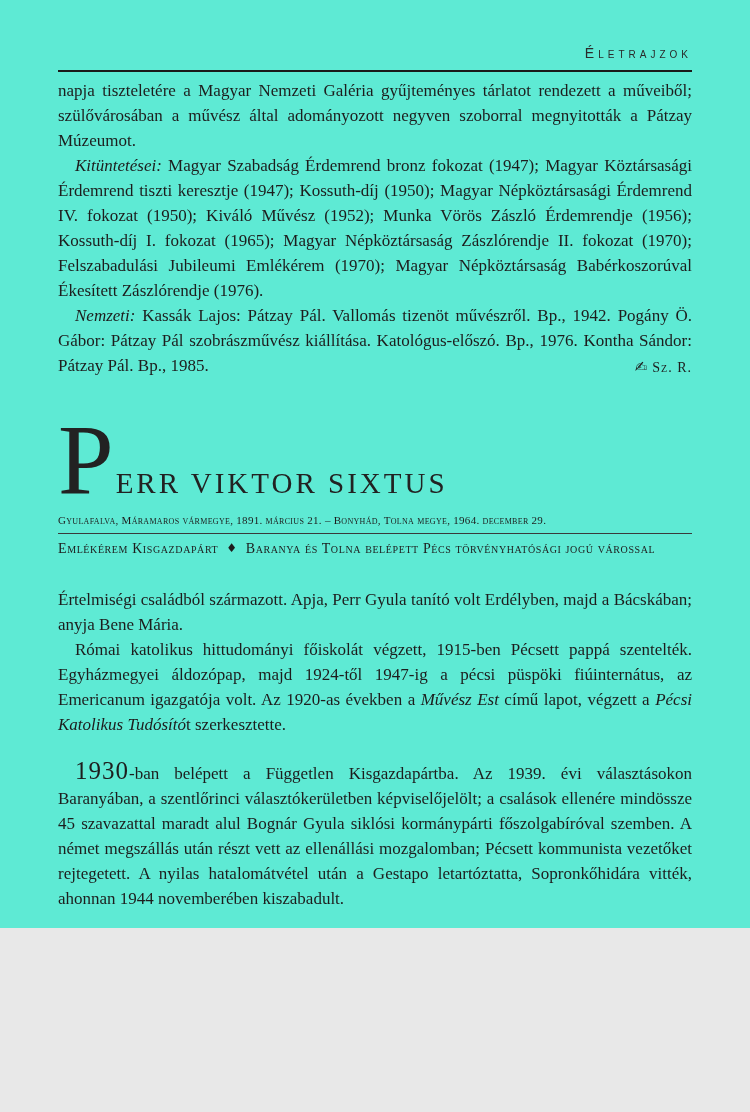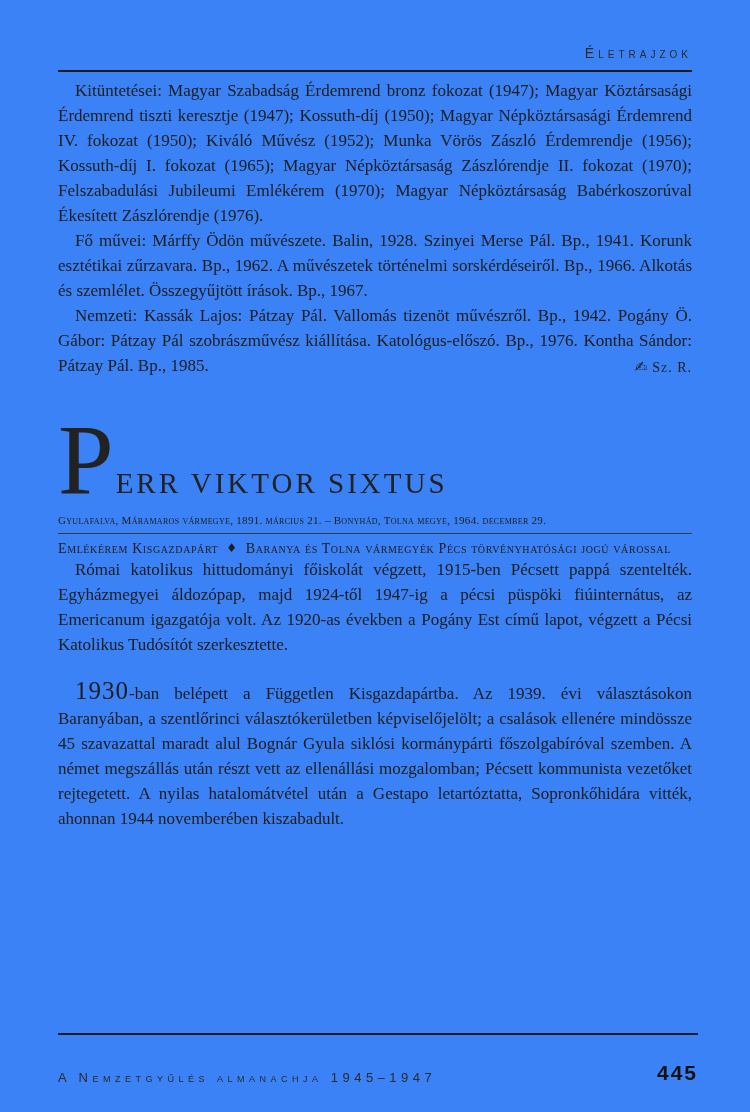--- a/index.html
+++ b/index.html
@@ -1,20 +1,20 @@
 <!DOCTYPE html>
 <html lang="hu"><head>
 <meta charset="utf-8">
 <style>
   html,body { margin:0; padding:0; background:#e8e8e8; }
   .page {
     position: relative;
-    width: 750px; height: 1112px;
+    width: 750px; height: 928px;
     margin: 0 auto;
-    background: #3b82f6;
+    background: #5eead4;
     color: #1d1d1d;
     font-family: "Liberation Serif", serif;
     overflow: hidden;
   }
   .content { position: absolute; left: 58px; right: 58px; top: 0; }
 
   
   .page-header {
     padding-top: 44px; padding-bottom: 8px;
     border-bottom: 2px solid #1a1a1a;
@@ -28,21 +28,21 @@
   }
 
   
   .bodytext p {
     margin: 0;
     font-size: 17px; line-height: 25px;
     text-align: justify;
   }
   .sect1 { margin-top: 6px; }
   .indent { text-indent: 17px; }
-  .em { }
+  .em { font-style: italic; }
   .lit-para { position: relative; }
   .signature {
     position: absolute; right: 0; bottom: 0;
     font-size: 14px; line-height: 21px;
     white-space: nowrap;
   }
   .signature .glyph { font-family: "DejaVu Sans", sans-serif; font-size: 15px; margin-right: 5px; }
   .signature .initials { font-variant: small-caps; letter-spacing: 1px; }
 
   
@@ -88,38 +88,39 @@
 <body>
 
 <div class="page">
   <div class="content">
 
     <div class="page-header">
       <span class="running-title">Életrajzok</span>
     </div>
 
     <div class="bodytext sect1">
+      <p><span>napja tiszteletére a Magyar Nemzeti Galéria gyűjteményes tárlatot rendezett a műveiből; szülővárosában a művész által adományozott negyven szoborral megnyitották a Pátzay Múzeumot.</span></p>
       <p class="indent"><span class="em">Kitüntetései: </span><span>Magyar Szabadság Érdemrend bronz fokozat (1947); Magyar Köztársasági Érdemrend tiszti keresztje (1947); Kossuth-díj (1950); Magyar Népköztársasági Érdemrend IV. fokozat (1950); Kiváló Művész (1952); Munka Vörös Zászló Érdemrendje (1956); Kossuth-díj I. fokozat (1965); Magyar Népköztársaság Zászlórendje II. fokozat (1970); Felszabadulási Jubileumi Emlékérem (1970); Magyar Népköztársaság Babérkoszorúval Ékesített Zászlórendje (1976).</span></p>
-      <p class="indent"><span class="em">Fő művei: </span><span>Márffy Ödön művészete. Balin, 1928. Szinyei Merse Pál. Bp., 1941. Korunk esztétikai zűrzavara. Bp., 1962. A művészetek történelmi sorskérdéseiről. Bp., 1966. Alkotás és szemlélet. Összegyűjtött írások. Bp., 1967.</span></p>
       <p class="indent lit-para"><span class="em">Nemzeti: </span><span>Kassák Lajos: Pátzay Pál. Vallomás tizenöt művészről. Bp., 1942. Pogány Ö. Gábor: Pátzay Pál szobrászművész kiállítása. Katológus-előszó. Bp., 1976. Kontha Sándor: Pátzay Pál. Bp., 1985.</span><span class="signature"><span class="glyph">✍</span><span class="initials">Sz. R.</span></span></p>
     </div>
 
     <div class="entry-heading">
       <span class="drop-cap">P</span>
       <span class="heading-rest">ERR VIKTOR SIXTUS</span>
     </div>
 
     <div class="vitals">Gyulafalva, Máramaros vármegye, 1891. március 21. – Bonyhád, Tolna megye, 1964. december 29.</div>
 
     <div class="party-line">
-      <span>Emlékérem Kisgazdapárt</span><span class="diamond">♦</span><span>Baranya és Tolna vármegyék Pécs törvényhatósági jogú várossal</span>
+      <span>Emlékérem Kisgazdapárt</span><span class="diamond">♦</span><span>Baranya és Tolna belépett Pécs törvényhatósági jogú várossal</span>
     </div>
 
     <div class="bodytext">
-      <p class="indent"><span>Római katolikus hittudományi főiskolát végzett, 1915-ben Pécsett pappá szentelték. Egyházmegyei áldozópap, majd 1924-től 1947-ig a pécsi püspöki fiúinternátus, az Emericanum igazgatója volt. Az 1920-as években a </span><span class="em">Pogány Est</span><span> című lapot, végzett a </span><span class="em">Pécsi Katolikus Tudósító</span><span>t szerkesztette.</span></p>
+      <p class="bio-first"><span>Értelmiségi családból származott. Apja, Perr Gyula tanító volt Erdélyben, majd a Bácskában; anyja Bene Mária.</span></p>
+      <p class="indent"><span>Római katolikus hittudományi főiskolát végzett, 1915-ben Pécsett pappá szentelték. Egyházmegyei áldozópap, majd 1924-től 1947-ig a pécsi püspöki fiúinternátus, az Emericanum igazgatója volt. Az 1920-as években a </span><span class="em">Művész Est</span><span> című lapot, végzett a </span><span class="em">Pécsi Katolikus Tudósító</span><span>t szerkesztette.</span></p>
       <p class="indent politics"><span class="big-year">1930</span><span>-ban belépett a Független Kisgazdapártba. Az 1939. évi választásokon Baranyában, a szentlőrinci választókerületben képviselőjelölt; a csalások ellenére mindössze 45 szavazattal maradt alul Bognár Gyula siklósi kormánypárti főszolgabíróval szemben. A német megszállás után részt vett az ellenállási mozgalomban; Pécsett kommunista vezetőket rejtegetett. A nyilas hatalomátvétel után a Gestapo letartóztatta, Sopronkőhidára vitték, ahonnan 1944 novemberében kiszabadult.</span></p>
     </div>
 
   </div>
 
   <div class="page-footer">
     <span class="book-title">A Nemzetgyűlés almanachja 1945–1947</span>
     <span class="page-number">445</span>
   </div>
 </div>

